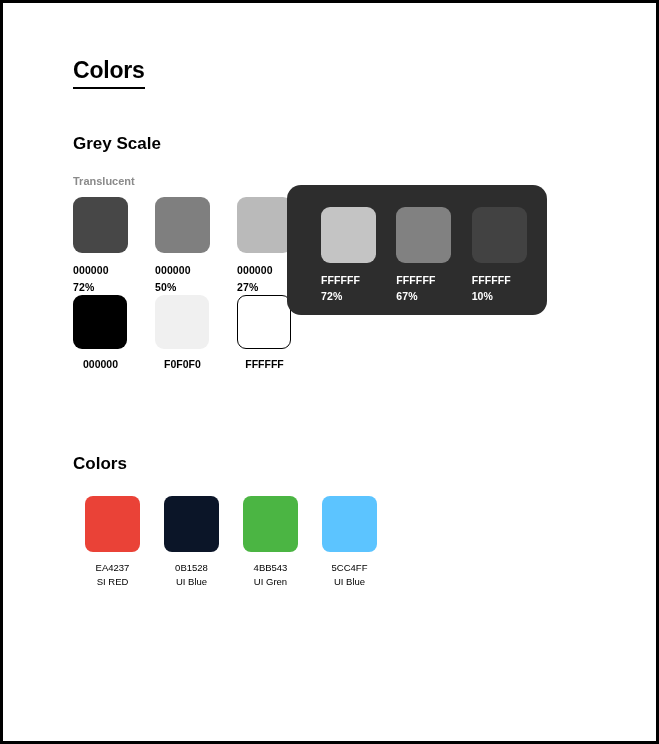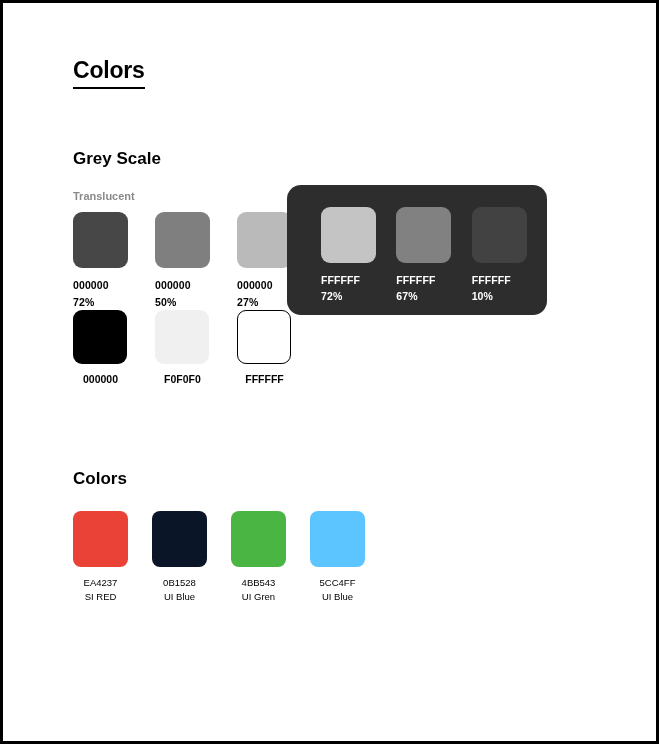--- a/index.html
+++ b/index.html
@@ -37,21 +37,21 @@
     letter-spacing: -0.2px;
     display: inline-block;
     border-bottom: 2px solid #000000;
     padding-bottom: 4px;
     line-height: 1.1;
   }
   .section-title {
     font-size: 17px;
     font-weight: bold;
     color: #000000;
-    margin-top: 60px;
+    margin-top: 45px;
     margin-bottom: 0;
   }
   .group-label {
     font-size: 11px;
     font-weight: bold;
     color: #8a8a8a;
     margin-top: 21px;
     margin-bottom: 10px;
   }
 
@@ -141,21 +141,21 @@
     width: 55px;
   }
   .colors-row .swatch {
     width: 55px;
     height: 56px;
     border-radius: 8px;
   }
   .colors-row .swatch-col {
     width: 67px;
     margin-right: 12px;
-    align-items: flex-start;
+    align-items: flex-end;
   }
 
   .spacer-lg { height: 58px; }
 </style>
 </head>
 <body>
 
 <div class="page">
   <div class="content">
 

